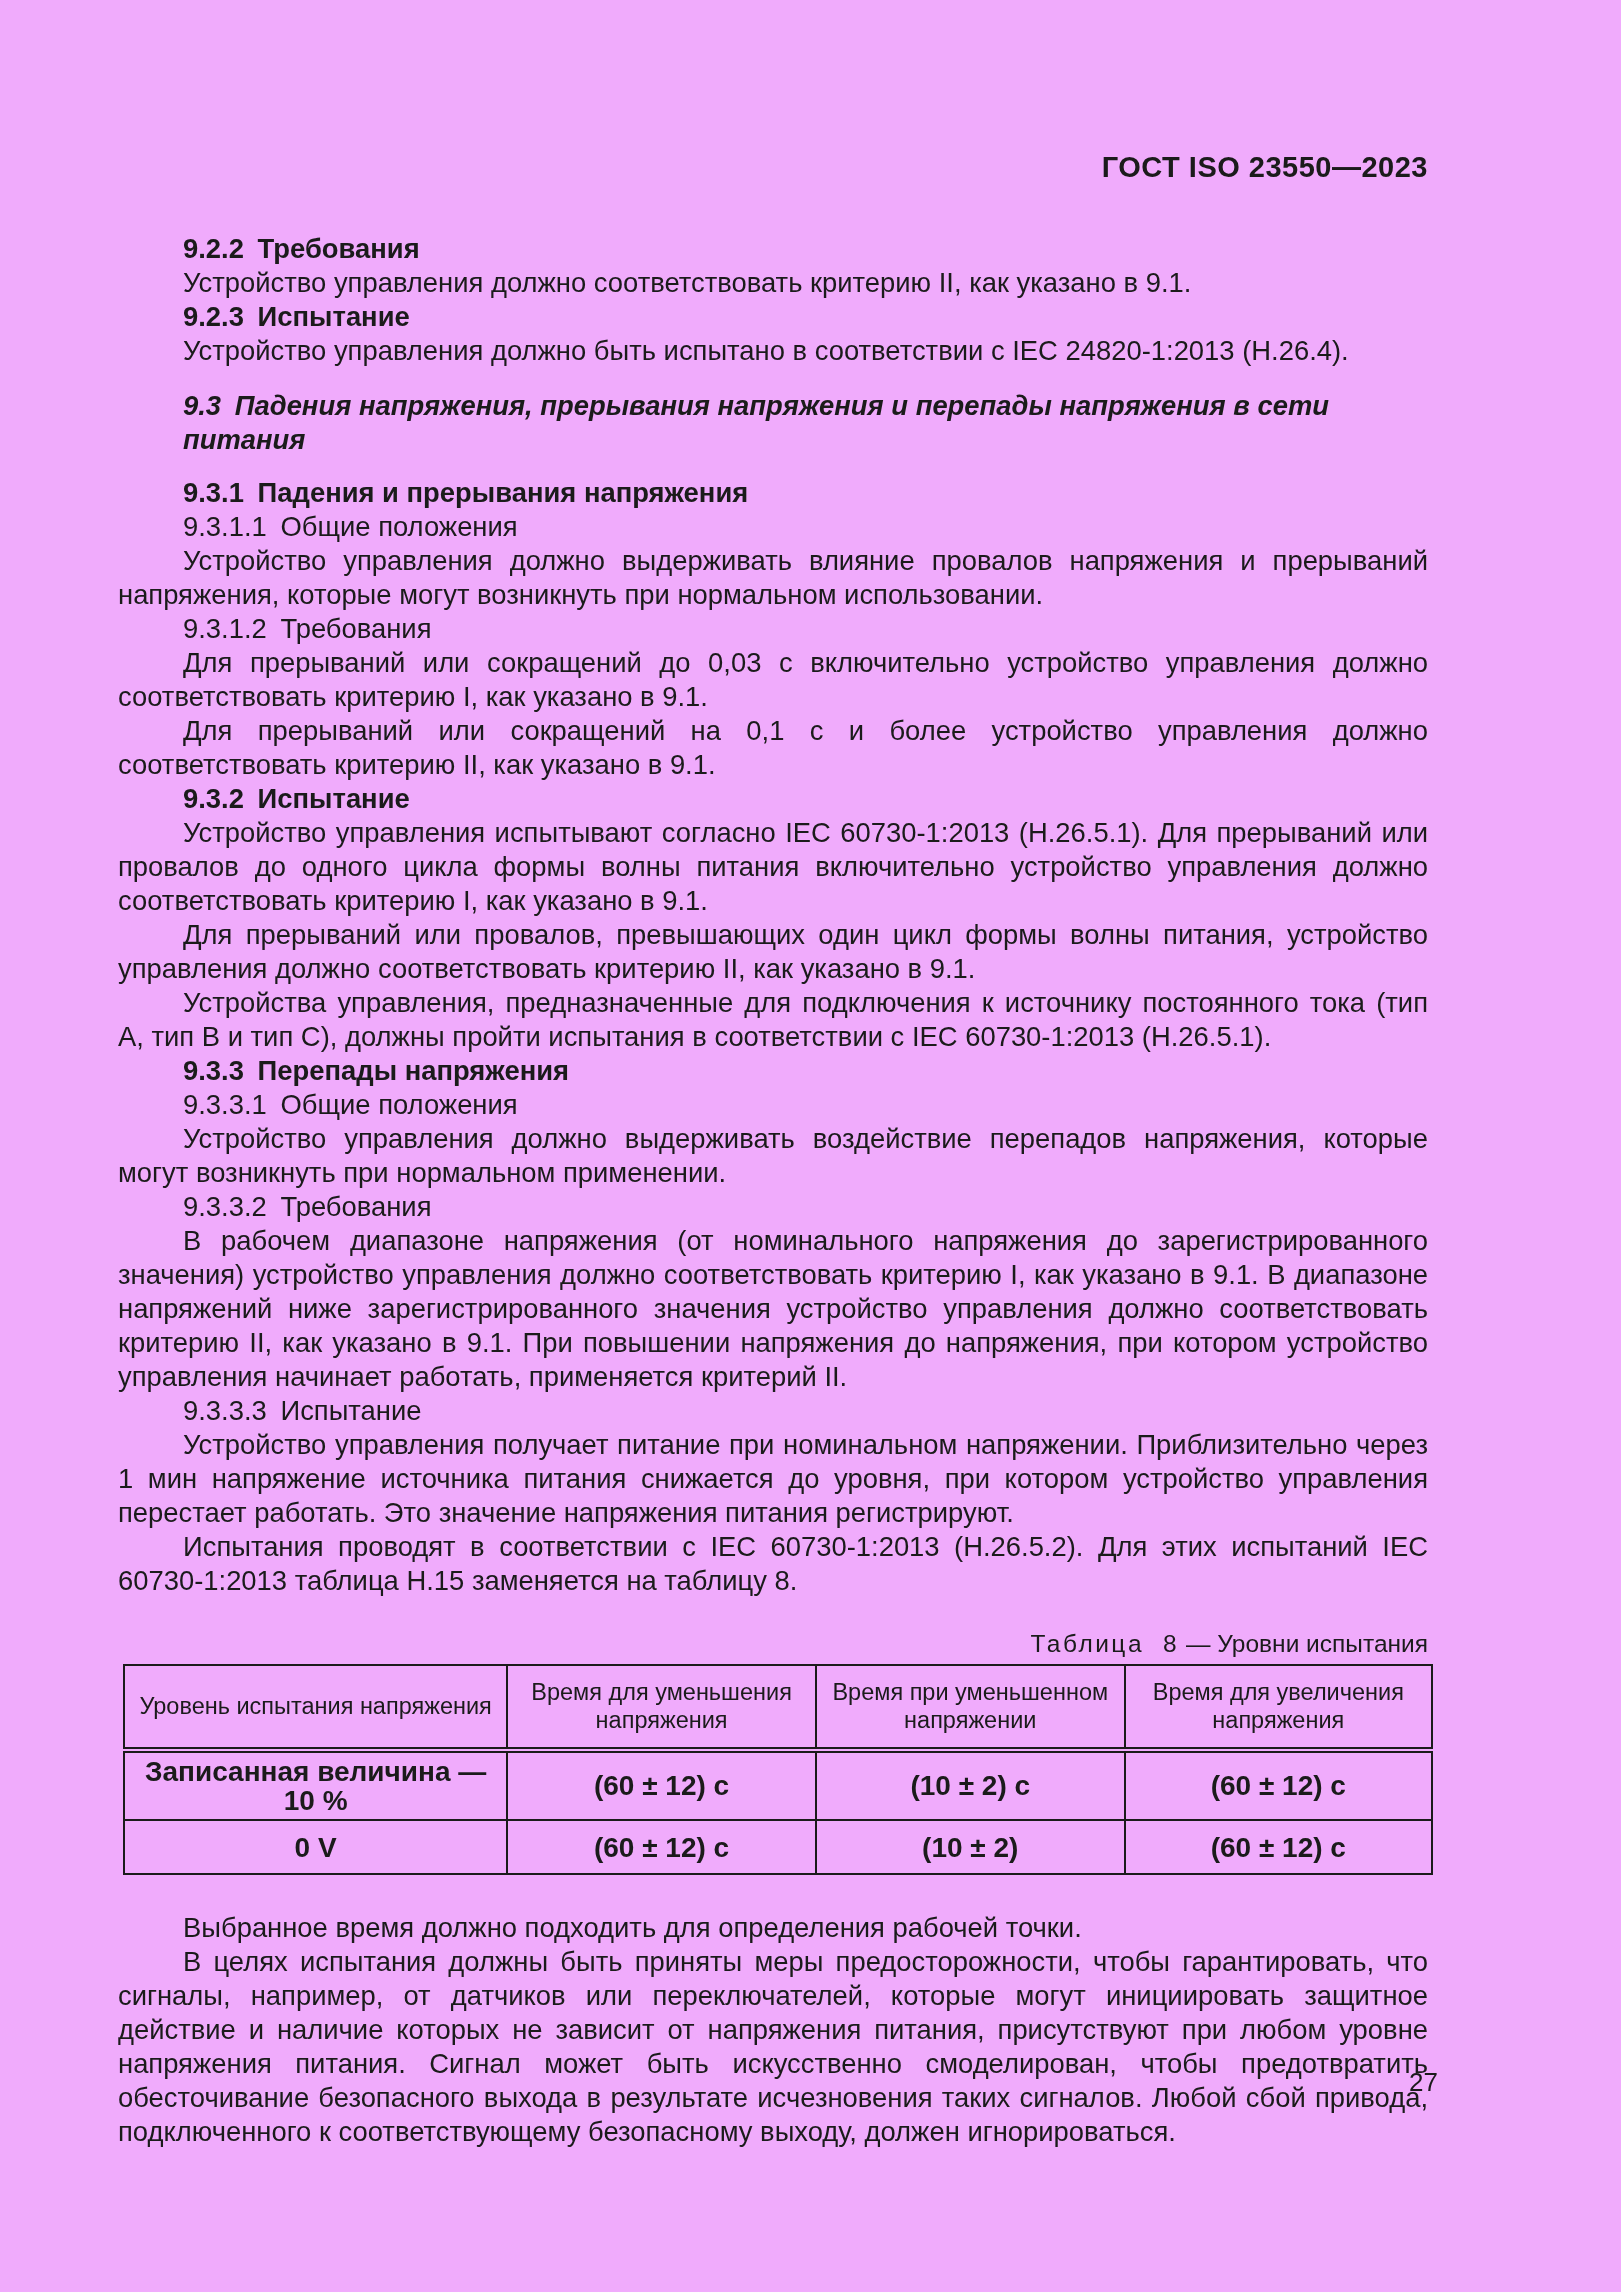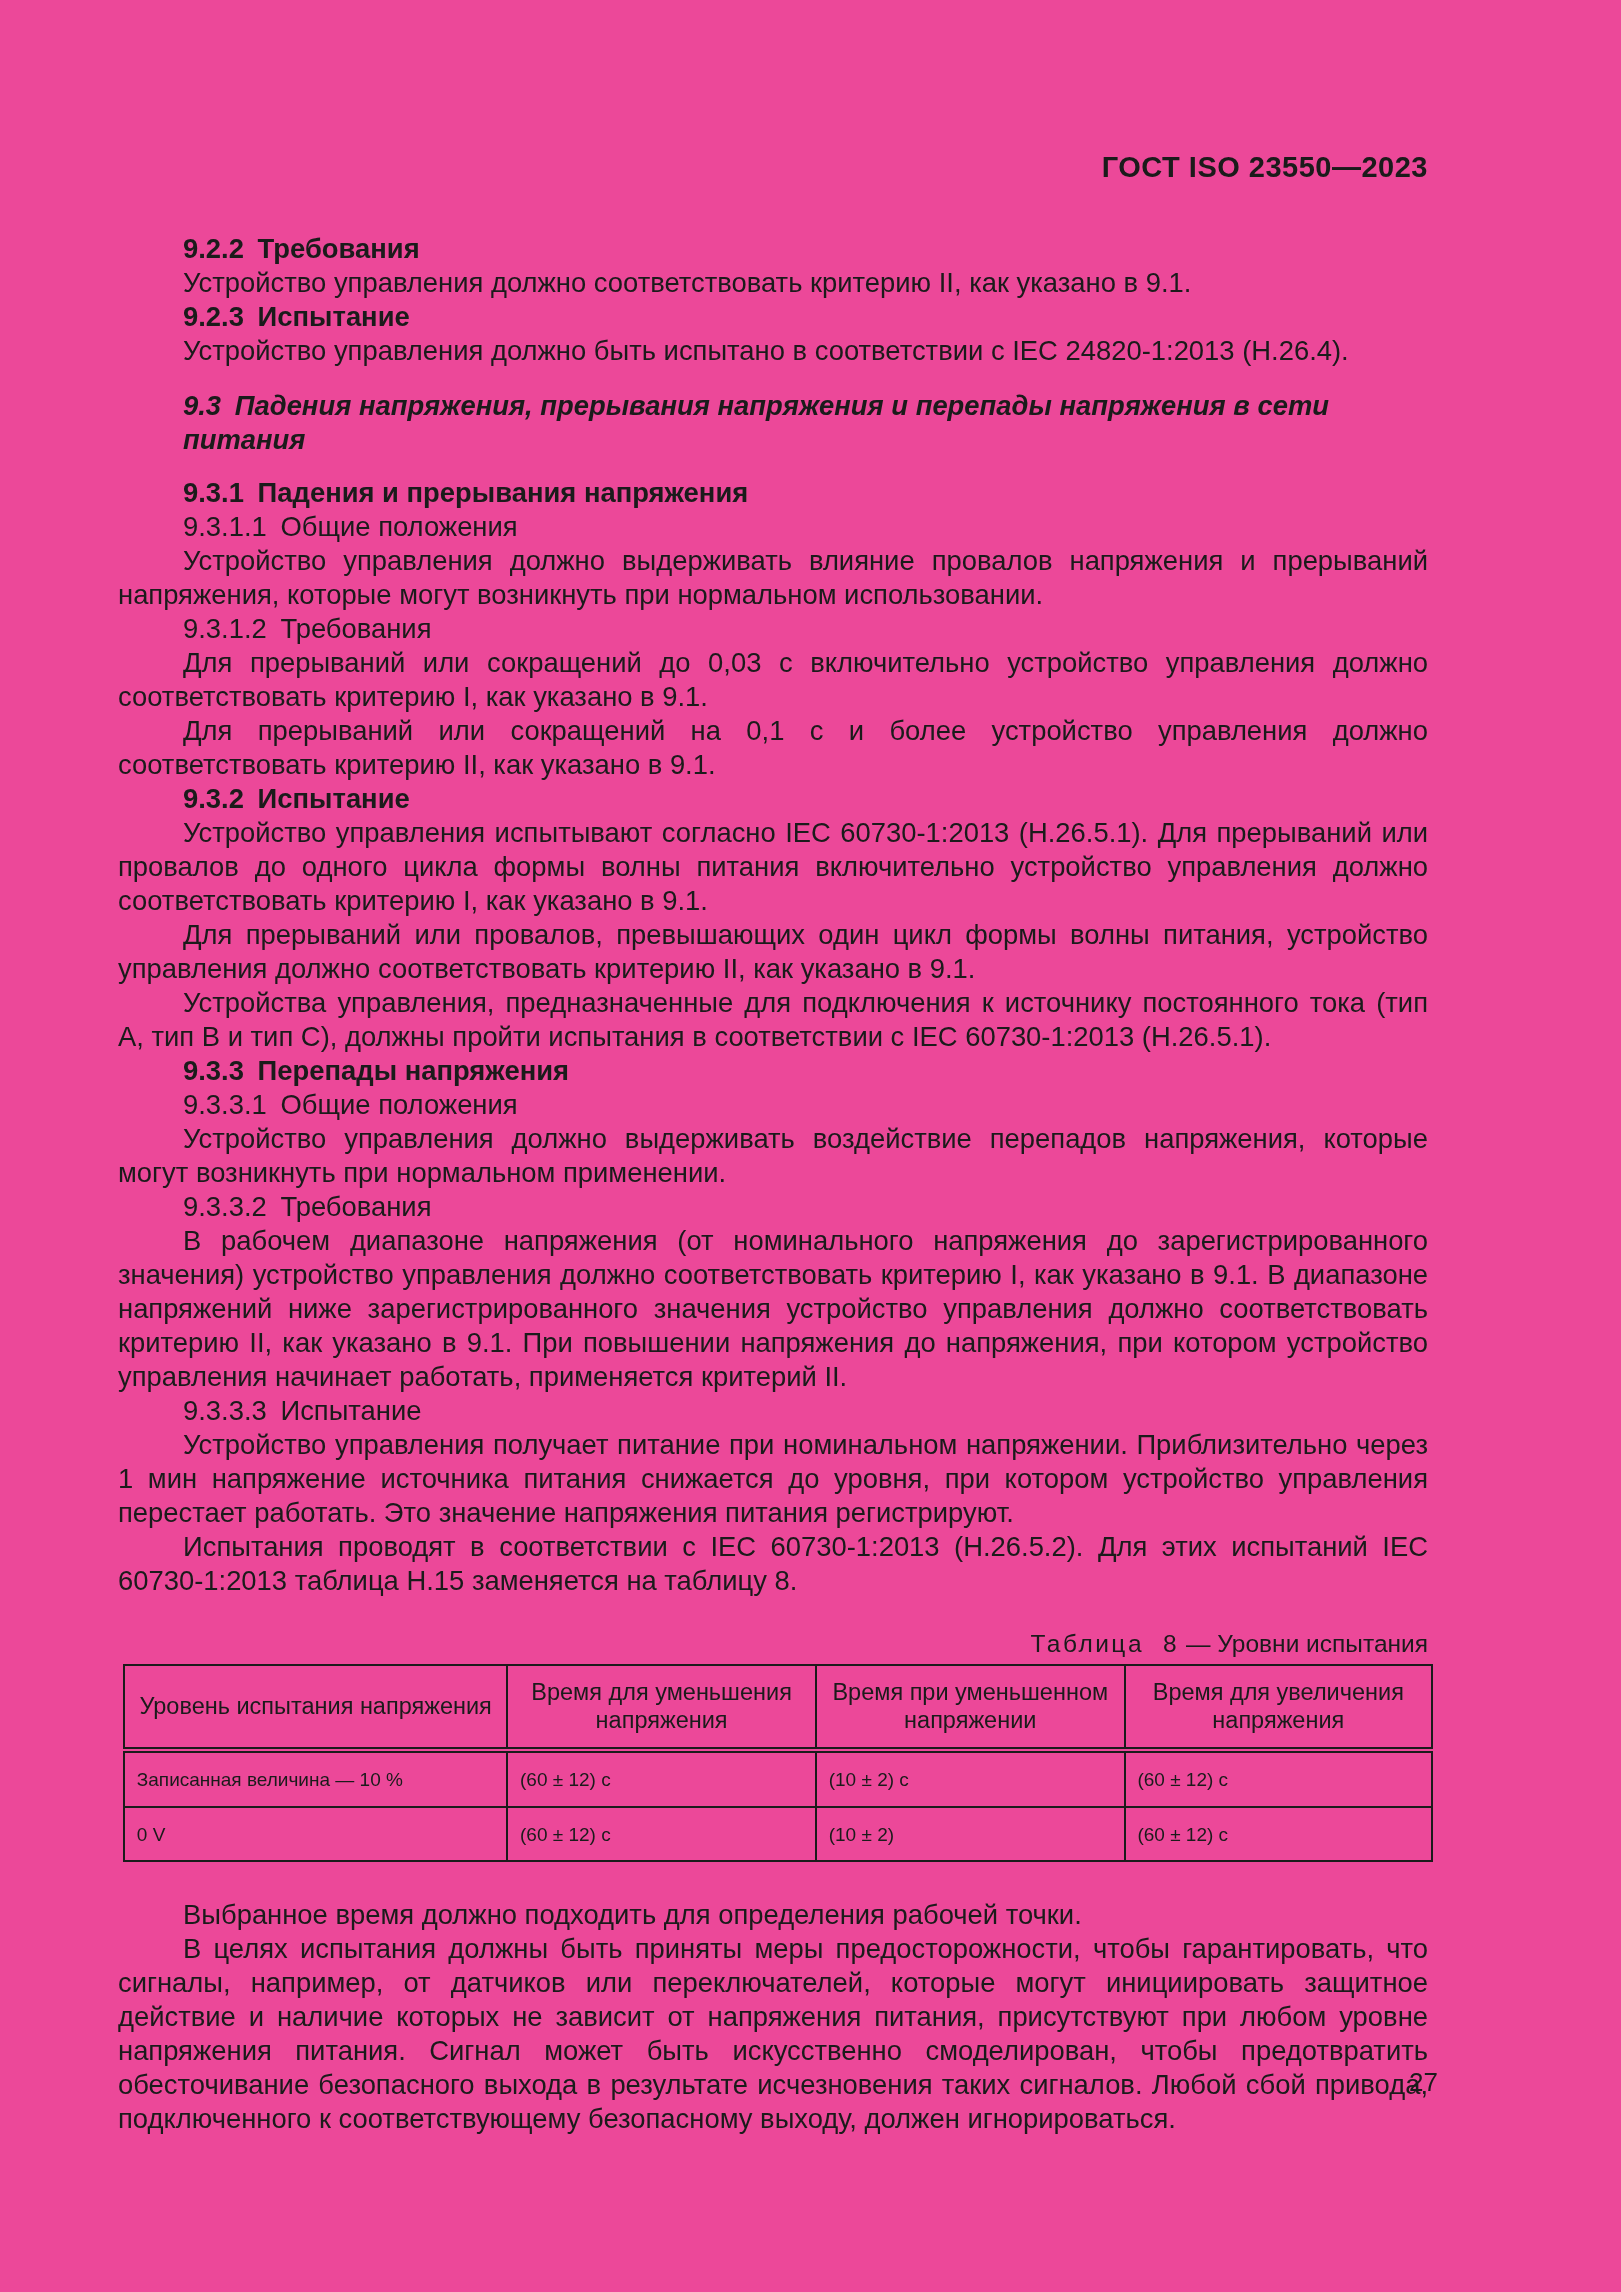--- a/index.html
+++ b/index.html
@@ -12,21 +12,21 @@
     height: 2293px;
     position: relative;
     overflow: hidden;
     font-family: "Liberation Sans", sans-serif;
     color: #1b1b1b;
   }
   .page {
     position: absolute;
     left: 0; top: 0;
     width: 1621px; height: 2293px;
-    background: #ec4899;
+    background: #f0abfc;
   }
   .content {
     position: absolute;
     left: 118px;
     top: 0;
     width: 1310px;
     font-size: 27.4px;
     line-height: 34px;
   }
   .doc-header {
@@ -78,27 +78,29 @@
     font-size: 23.5px;
     line-height: 28px;
     text-align: center;
     vertical-align: middle;
     height: 69px;
     padding: 5.9px 13.7px;
     border-left: 2.9px solid #1b1b1b;
     border-bottom: 6.9px double #1b1b1b;
   }
   table.levels td {
-    font-size: 19px;
+    font-size: 28px;
     line-height: 29px;
+    text-align: center;
     vertical-align: middle;
     height: 45px;
     padding: 3.9px 11.8px;
     border-left: 2.9px solid #1b1b1b;
     border-top: 2.9px solid #1b1b1b;
+    font-weight: bold;
   }
   table.levels th:first-child,
   table.levels td:first-child { border-left: none; }
   table.levels tbody tr:first-child td { border-top: none; }
   .page-number {
     position: absolute;
     top: 2066px;
     right: 183px;
     font-size: 26px;
     line-height: 33px;

